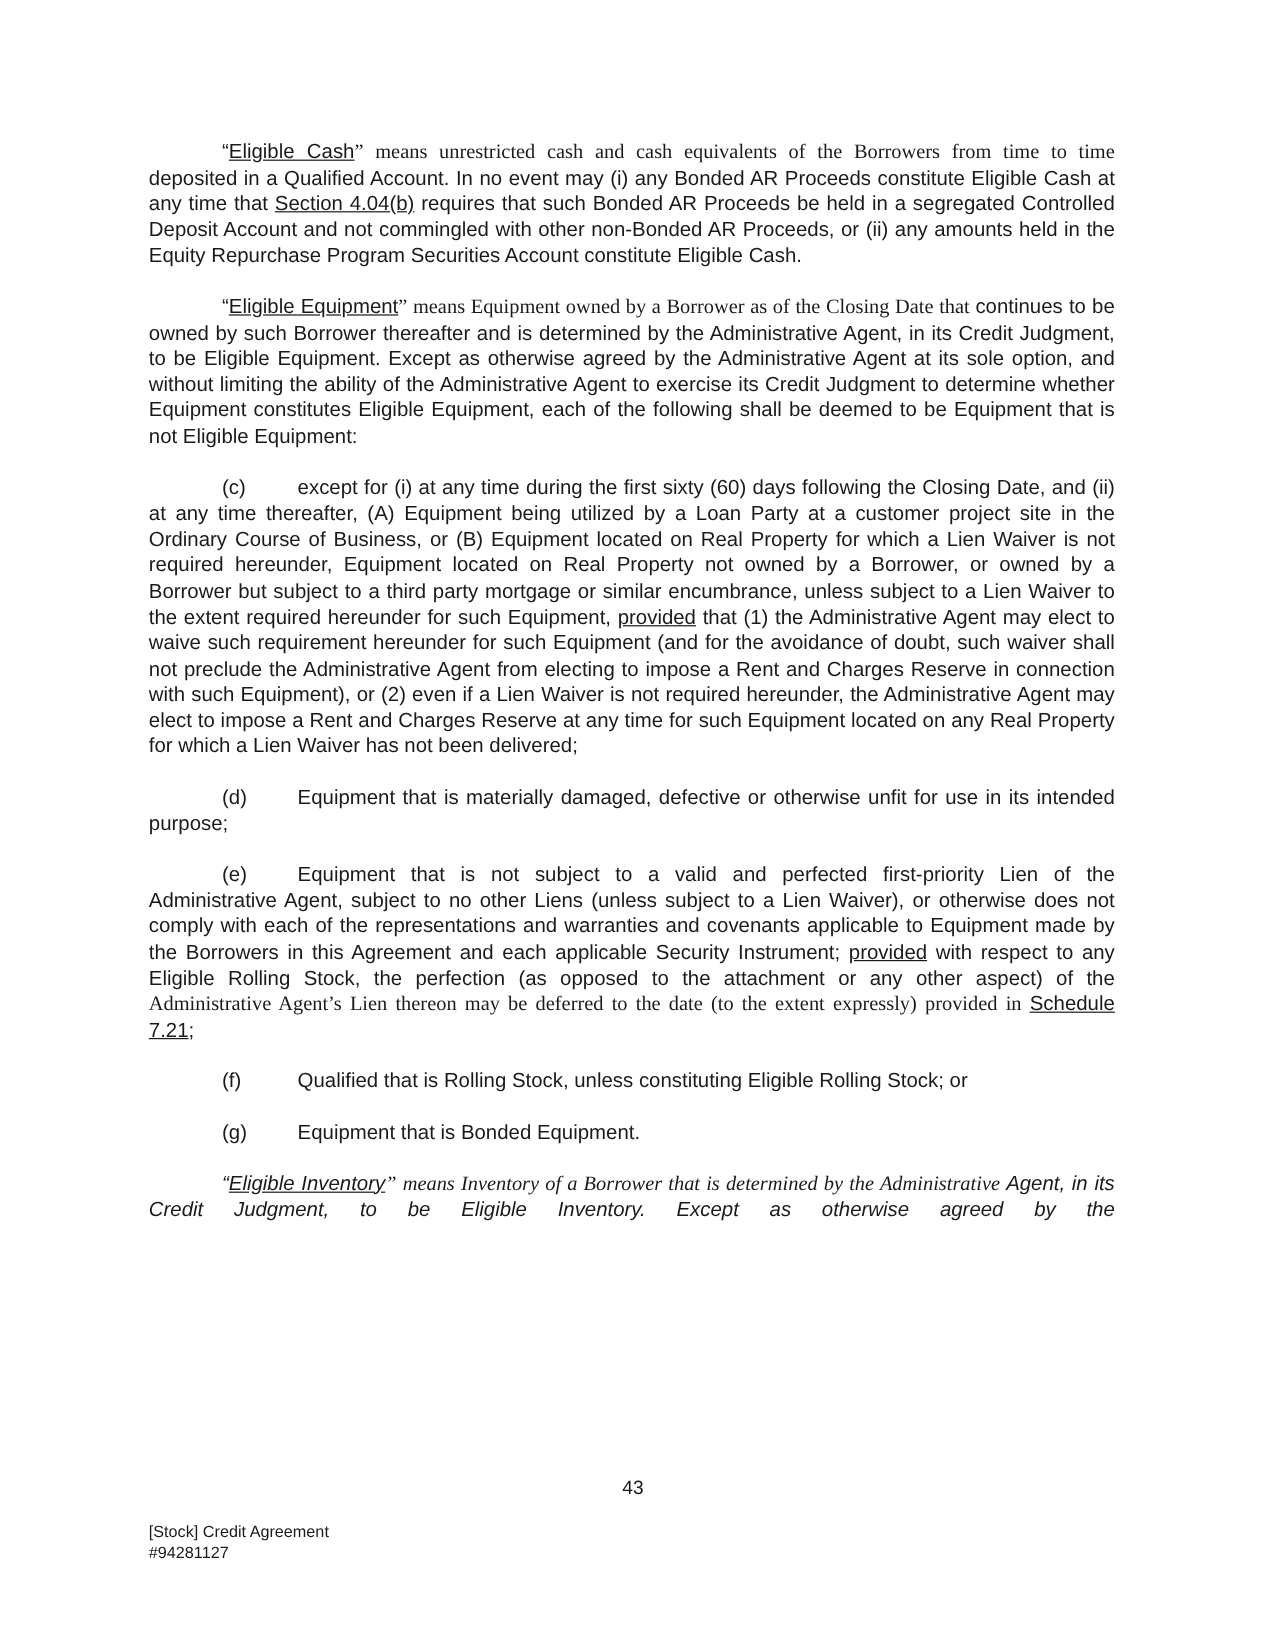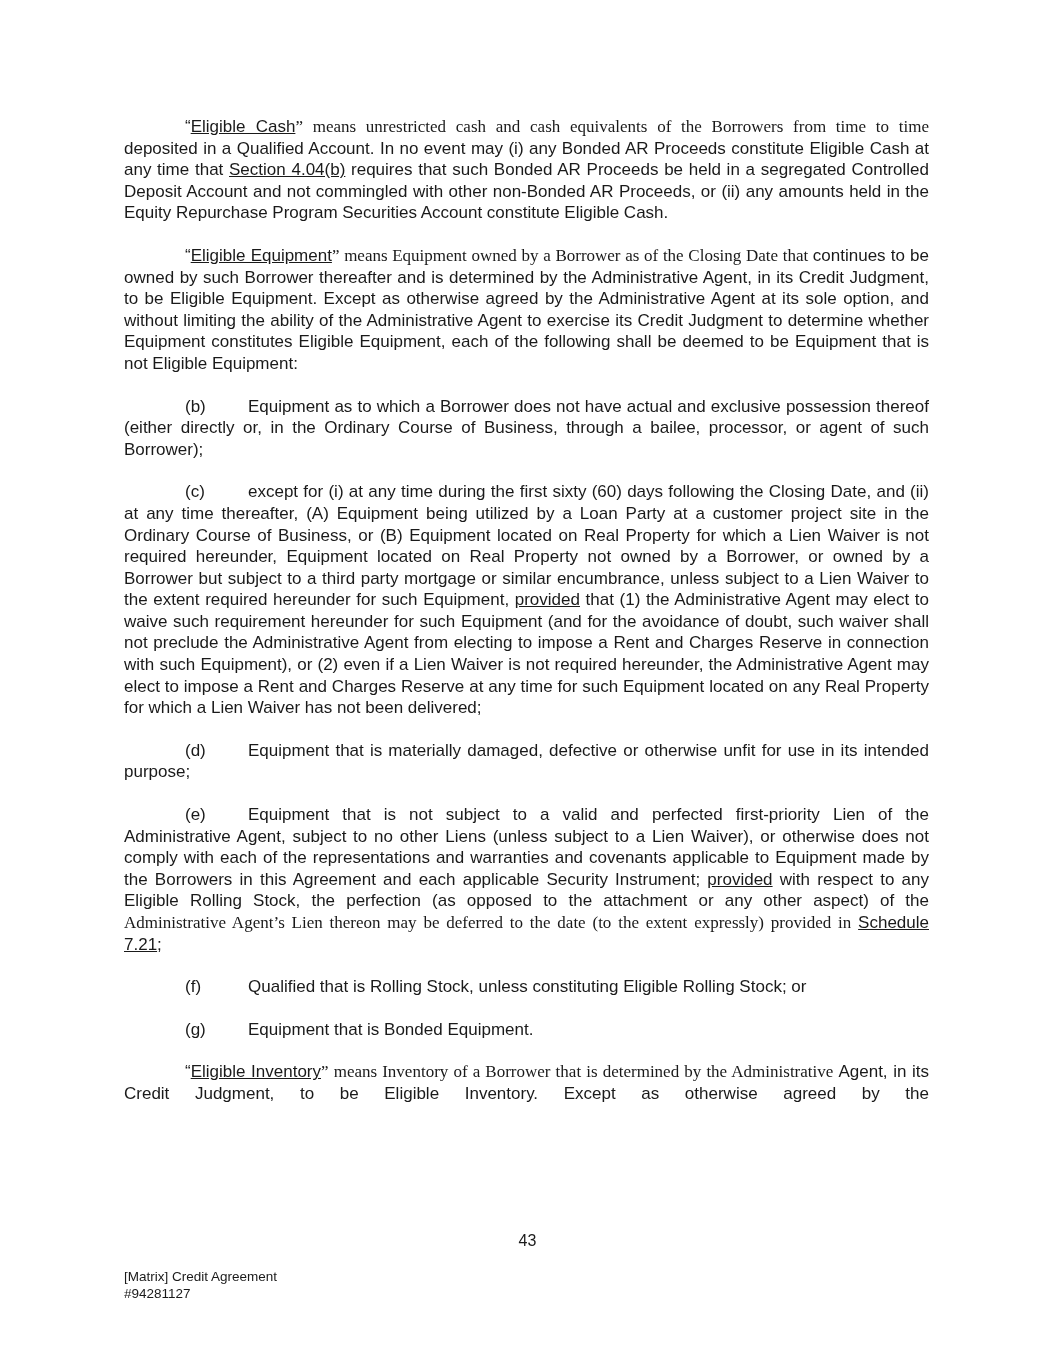--- a/index.html
+++ b/index.html
@@ -25,20 +25,21 @@
     text-align: justify;
     font-size: 17px;
     line-height: 21.6px;
   }
   .para {
     margin: 0 0 21px 0;
     text-indent: 61px;
   }
   .para.justify-last {
     text-align-last: justify;
+    font-style: italic;
   }
   .tab-label {
     display: inline-block;
     width: 63px;
     text-indent: 0;
   }
   .u {
     text-decoration: underline;
   }
   .serif {
@@ -60,26 +61,25 @@
     line-height: 17px;
   }
 </style>
 </head>
 <body>
 
 <div class="page">
   <div class="doc-body">
       <p class="para"><span>“</span><span class="u">Eligible Cash</span><span class="serif">” means unrestricted cash and cash equivalents of the Borrowers from time to time </span><span>deposited in a Qualified Account.  In no event may (i) any Bonded AR Proceeds constitute Eligible Cash at any time that </span><span class="u">Section 4.04(b)</span><span> requires that such Bonded AR Proceeds be held in a segregated Controlled Deposit Account and not commingled with other non-Bonded AR Proceeds, or (ii) any amounts held in the Equity Repurchase Program Securities Account constitute Eligible Cash.</span></p>
       <p class="para"><span>“</span><span class="u">Eligible Equipment</span><span class="serif">” means Equipment owned by a Borrower as of the Closing Date that </span><span>continues to be owned by such Borrower thereafter and is determined by the Administrative Agent, in its Credit Judgment, to be Eligible Equipment.  Except as otherwise agreed by the Administrative Agent at its sole option, and without limiting the ability of the Administrative Agent to exercise its Credit Judgment to determine whether Equipment constitutes Eligible Equipment, each of the following shall be deemed to be Equipment that is not Eligible Equipment:</span></p>
-      <p class="para"><span class="tab-label">(b)</span><span>Equipment as to which a Borrower does not have actual and exclusive possession thereof (either directly or, in the Ordinary Course of Business, through a bailee, processor, or agent of such Borrower);</span></p>
       <p class="para"><span class="tab-label">(c)</span><span>except for (i) at any time during the first sixty (60) days following the Closing Date, and (ii) at any time thereafter, (A) Equipment being utilized by a Loan Party at a customer project site in the Ordinary Course of Business, or (B) Equipment located on Real Property for which a Lien Waiver is not required hereunder, Equipment located on Real Property not owned by a Borrower, or owned by a Borrower but subject to a third party mortgage or similar encumbrance, unless subject to a Lien Waiver to the extent required hereunder for such Equipment, </span><span class="u">provided</span><span> that (1) the Administrative Agent may elect to waive such requirement hereunder for such Equipment (and for the avoidance of doubt, such waiver shall not preclude the Administrative Agent from electing to impose a Rent and Charges Reserve in connection with such Equipment), or (2) even if a Lien Waiver is not required hereunder, the Administrative Agent may elect to impose a Rent and Charges Reserve at any time for such Equipment located on any Real Property for which a Lien Waiver has not been delivered;</span></p>
       <p class="para"><span class="tab-label">(d)</span><span>Equipment that is materially damaged, defective or otherwise unfit for use in its intended purpose;</span></p>
       <p class="para"><span class="tab-label">(e)</span><span>Equipment that is not subject to a valid and perfected first-priority Lien of the Administrative Agent, subject to no other Liens (unless subject to a Lien Waiver), or otherwise does not comply with each of the representations and warranties and covenants applicable to Equipment made by the Borrowers in this Agreement and each applicable Security Instrument; </span><span class="u">provided</span><span> with respect to any Eligible Rolling Stock, the perfection (as opposed to the attachment or any other aspect) of the </span><span class="serif">Administrative Agent’s Lien thereon may be deferred to the date (to the extent expressly) provided in </span><span class="u">Schedule 7.21</span><span>;</span></p>
       <p class="para"><span class="tab-label">(f)</span><span>Qualified that is Rolling Stock, unless constituting Eligible Rolling Stock; or</span></p>
       <p class="para"><span class="tab-label">(g)</span><span>Equipment that is Bonded Equipment.</span></p>
       <p class="para justify-last"><span>“</span><span class="u">Eligible Inventory</span><span class="serif">” means Inventory of a Borrower that is determined by the Administrative </span><span>Agent, in its Credit Judgment, to be Eligible Inventory.   Except as otherwise agreed by the</span></p>
     </div>
   <div class="page-number">43</div>
   <div class="footer">
-    <div>[Matrix] Credit Agreement</div>
+    <div>[Stock] Credit Agreement</div>
     <div>#94281127</div>
   </div>
 </div>
 
 </body></html>

